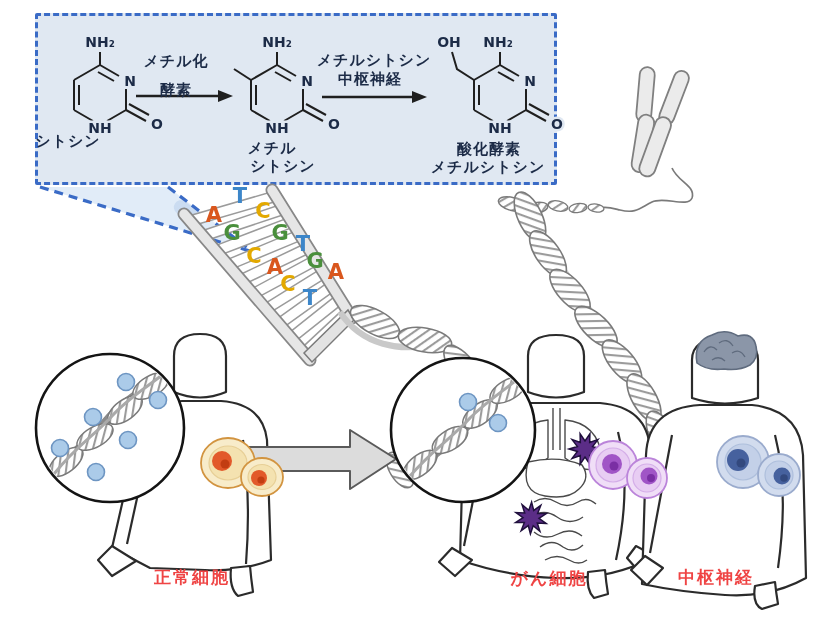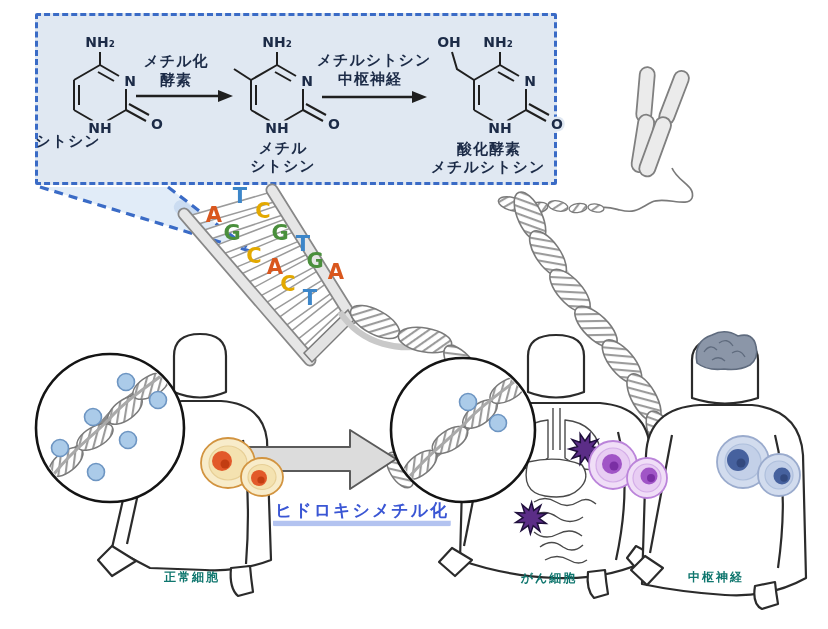--- a/index.html
+++ b/index.html
@@ -4,21 +4,21 @@
 <style>
   html,body{margin:0;padding:0;background:#fff;}
   .stage{position:relative;width:828px;height:629px;background:#ffffff;overflow:hidden;
          font-family:"DejaVu Sans","Liberation Sans",sans-serif;}
   .art{position:absolute;left:0;top:0;pointer-events:none;}
   .inset-box{position:absolute;left:35px;top:13px;width:516px;height:166px;
              border:3px dashed var(--accent-blue,#3a6bc6);
              background:var(--box-bg,#e0e8f2);border-radius:2px;}
   .txt{position:absolute;transform:translate(-50%,-50%);white-space:nowrap;}
   .chem-label{font-size:15px;font-weight:bold;color:var(--chem-text,#1c2b47);letter-spacing:1px;}
-  .fig-label{font-size:12px;font-weight:bold;color:#0f766e;letter-spacing:2px;}
+  .fig-label{font-size:17px;font-weight:bold;color:#ef4444;letter-spacing:2px;}
   .nt{position:absolute;transform:translate(-50%,-50%);font-size:21px;font-weight:bold;line-height:1;}
   .nt-a{color:var(--nt-a,#d9571e);}
   .nt-t{color:var(--nt-t,#3c86c9);}
   .nt-c{color:var(--nt-c,#e3a900);}
   .nt-g{color:var(--nt-g,#4a8f3c);}
   .caption-line{font-size:17px;font-weight:bold;color:var(--caption-blue,#3a56d4);letter-spacing:2px;
                 border-bottom:6px solid var(--caption-underline,#b3c3f0);padding:0 2px 1px 2px;border-radius:2px;}
 </style>
 </head>
 <body>
@@ -300,29 +300,26 @@
   <span class="nt nt-t" style="left:303px;top:244px">T</span>
   <span class="nt nt-c" style="left:254px;top:256px">C</span>
   <span class="nt nt-a" style="left:275px;top:267px">A</span>
   <span class="nt nt-g" style="left:315px;top:261px">G</span>
   <span class="nt nt-a" style="left:336px;top:272px">A</span>
   <span class="nt nt-c" style="left:288px;top:284px">C</span>
   <span class="nt nt-t" style="left:310px;top:298px">T</span>
 
   <div class="txt chem-label" style="left:68px;top:141px">シトシン</div>
   <div class="txt chem-label" style="left:176px;top:61px">メチル化</div>
-  <div class="txt chem-label" style="left:176px;top:80px">酵素</div>
-  <div class="txt chem-label" style="left:283px;top:148px">メチル</div>
+  <div class="txt chem-label" style="left:176px;top:90px">酵素</div>
+  <div class="txt chem-label" style="left:272px;top:148px">メチル</div>
   <div class="txt chem-label" style="left:283px;top:166px">シトシン</div>
   <div class="txt chem-label" style="left:374px;top:60px">メチルシトシン</div>
   <div class="txt chem-label" style="left:370px;top:79px">中枢神経</div>
   <div class="txt chem-label" style="left:489px;top:149px">酸化酵素</div>
   <div class="txt chem-label" style="left:488px;top:167px">メチルシトシン</div>
 
-  <div class="txt" style="left:362px;top:510px">
-    <span class="caption-line">ヒドロキシメチル化</span>
-  </div>
 
   <div class="txt fig-label" style="left:192px;top:577px">正常細胞</div>
   <div class="txt fig-label" style="left:716px;top:577px">中枢神経</div>
   <div class="txt fig-label" style="left:549px;top:578px">がん細胞</div>
 
 </div>
 
 </body></html>

